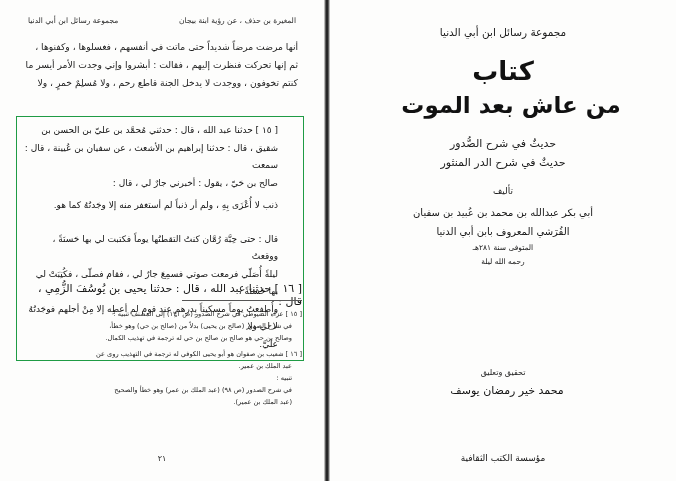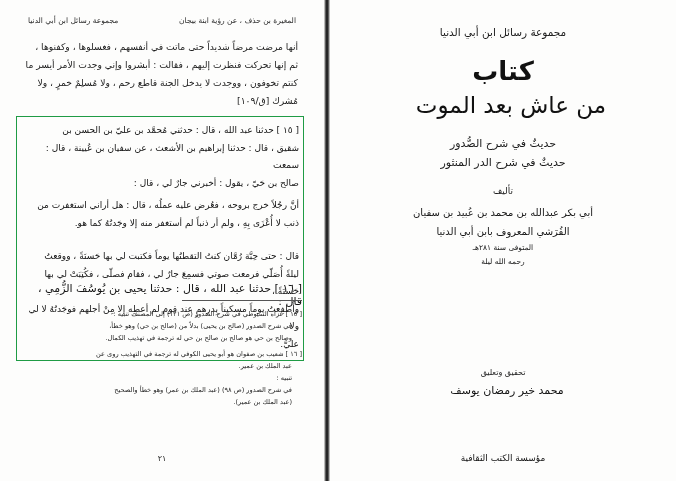--- a/index.html
+++ b/index.html
@@ -68,21 +68,21 @@
   }
   .para-lines { }
   .para-lines span { display: block; }
 
   .boxed {
     position: absolute;
     top: 116px;
     right: 20px;
     left: 16px;
     border: 1.6px solid #1f9b45;
-    padding: 5px 4px 6px 7px;
+    padding: 5px 25px 6px 7px;
     box-sizing: border-box;
   }
   .boxed .blk { margin-bottom: 5px; }
   .boxed .blk:last-child { margin-bottom: 0; margin-top: 16px; }
   .boxed span.l { display: block; font-size: 9px; line-height: 1.95; color: #141414; }
 
   .after-box {
     position: absolute;
     top: 282px;
     right: 22px;
@@ -139,21 +139,21 @@
     right: 0; left: 0;
     font-size: 26px;
     font-weight: bold;
     color: #111;
   }
   .rp-title2 {
     position: absolute;
     top: 92px;
     right: 0; left: 16px;
     font-size: 23px;
-    font-weight: normal;
+    font-weight: bold;
     color: #111;
   }
   .rp-sub {
     position: absolute;
     top: 134px;
     right: 0; left: 0;
     font-size: 11px;
     line-height: 1.75;
     color: #1b1b1b;
   }
@@ -212,32 +212,30 @@
     <div class="lp-header">
       <span>المغيرة بن حذف ، عن رؤية ابنة بيجان</span>
       <span>مجموعة رسائل ابن أبي الدنيا</span>
     </div>
 
     <div class="lp-body">
       <div class="para-lines">
         <span>أنها مرضت مرضاً شديداً حتى ماتت في أنفسهم ، فغسلوها ، وكفنوها ،</span>
         <span>ثم إنها تحركت فنظرت إليهم ، فقالت : أبشروا وإني وجدت الأمر أيسر ما</span>
         <span>كنتم تخوفون ، ووجدت لا يدخل الجنة قاطع رحم ، ولا مُسلِمٌ خمرٍ ، ولا</span>
-        <span>مُشرك [ق/١٠٩]</span>
       </div>
     </div>
 
     <div class="boxed">
       <div class="blk">
         <span class="l">[ ١٥ ] حدثنا عبد الله ، قال : حدثني مُحمَّد بن عليّ بن الحسن بن</span>
         <span class="l">شقيق ، قال : حدثنا إبراهيم بن الأشعث ، عن سفيان بن عُيينة ، قال : سمعت</span>
         <span class="l">صالح بن حَيّ ، يقول : أخبرني جارٌ لي ، قال :</span>
       </div>
       <div class="blk">
-        <span class="l">أنَّ رجُلاً خرج بروحه ، فعُرض عليه عملُه ، قال : هل أراني استغفرت من</span>
         <span class="l">ذنب لا أُعْزَى بِهِ ، ولم أر ذنباً لم أستغفر منه إلا وجَدتُهُ كما هو.</span>
       </div>
       <div class="blk">
         <span class="l">قال : حتى حِبَّة رُمَّان كنتُ التقطتُها يوماً فكتبت لي بها حَسنَةً ، ووقعتُ</span>
         <span class="l">ليلةً أُصَلّي فرمعت صوتي فسمِعَ جارٌ لي ، فقام فصلّى ، فكُتِبَتْ لي بها حَسنَةً ،</span>
         <span class="l">وأُطفِعتُ يوماً مسكيناً بِدرهمٍ عند قوم لم أعطِه إلا مِنْ أجلهم فوجَدتُهُ لا لي ولا</span>
         <span class="l">عليَّ.</span>
       </div>
     </div>
 

